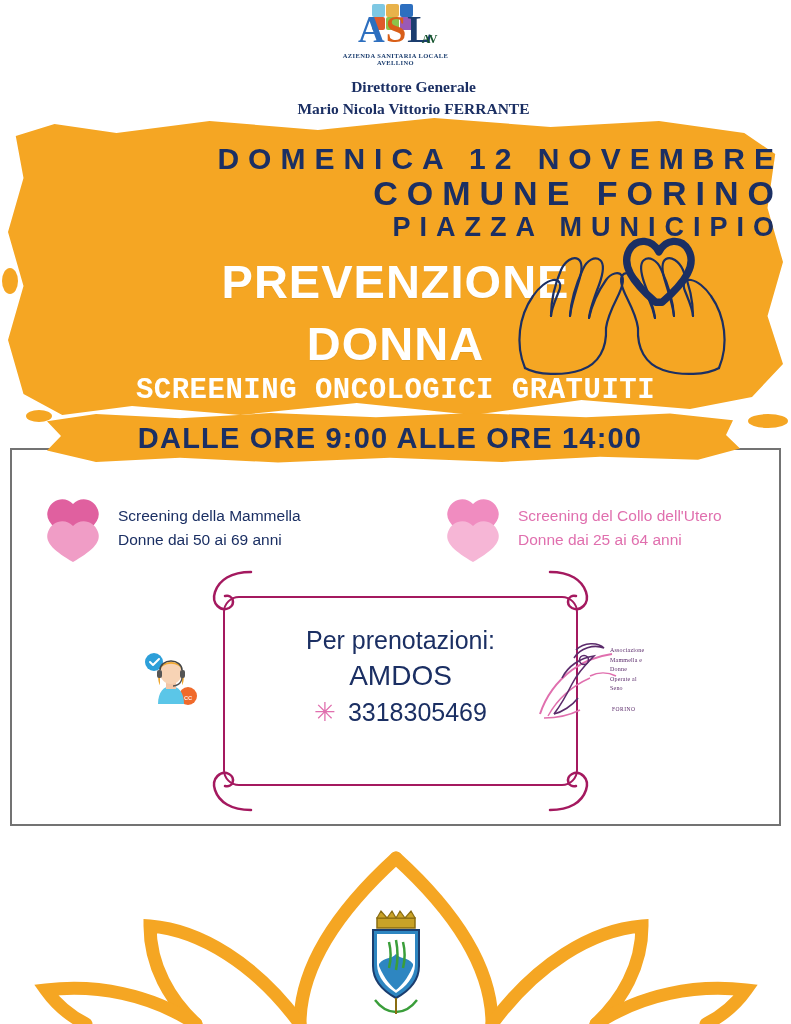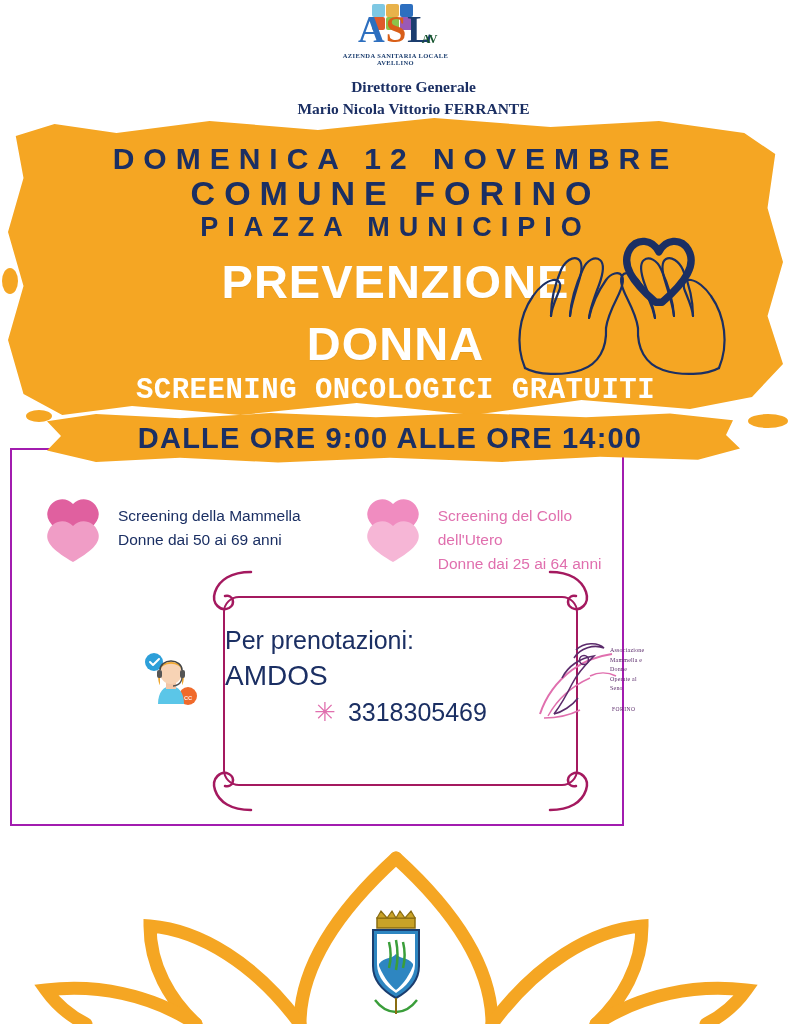--- a/index.html
+++ b/index.html
@@ -111,20 +111,21 @@
     text-align: center;
     z-index: 3;
   }
   .dateline {
     font-family: "Liberation Sans", sans-serif;
     font-weight: bold;
     color: #1b2f63;
     font-size: 30px;
     letter-spacing: 9px;
     line-height: 34px;
+    text-align: right;
   }
   .dateline.l2 { font-size: 34px; letter-spacing: 9px; }
   .dateline.l3 { font-size: 27px; letter-spacing: 9px; }
 
   .title-main {
     margin-top: 14px;
     color: #ffffff;
     font-weight: bold;
     font-size: 47px;
     line-height: 48px;
@@ -171,22 +172,22 @@
     font-weight:bold;
     font-size: 29px;
     letter-spacing: 1.2px;
     font-family: "Liberation Sans", sans-serif;
   }
 
   
   .card {
     position:absolute;
     top: 448px; left: 10px;
-    width: 614px; height: 378px;
-    border: 2px solid #a21caf;
+    width: 771px; height: 378px;
+    border: 2px solid #737373;
     background: #ffffff;
     z-index: 2;
   }
 
   .screen-row {
     position:absolute;
     top: 46px; left: 0; right: 0;
     display:flex;
   }
   .screen-item {
@@ -214,21 +215,21 @@
     border: 2px solid #a4195f;
     border-radius: 16px;
   }
   .swirl {
     position:absolute;
     width: 56px; height: 56px;
   }
   .booking-inner {
     position:absolute;
     top: 24px; left: 0; right: 0;
-    text-align:left;
+    text-align:center;
     color:#1b2f63;
   }
   .book-l1 { font-size: 25px; line-height: 36px; }
   .book-l2 { font-size: 28px; line-height: 36px; }
   .book-l3 {
     font-size: 25px; line-height: 36px;
     display:flex; align-items:center; justify-content:center; gap:12px;
   }
   .asterisk { color:#e06fae; font-size: 26px; line-height: 26px; }
 

